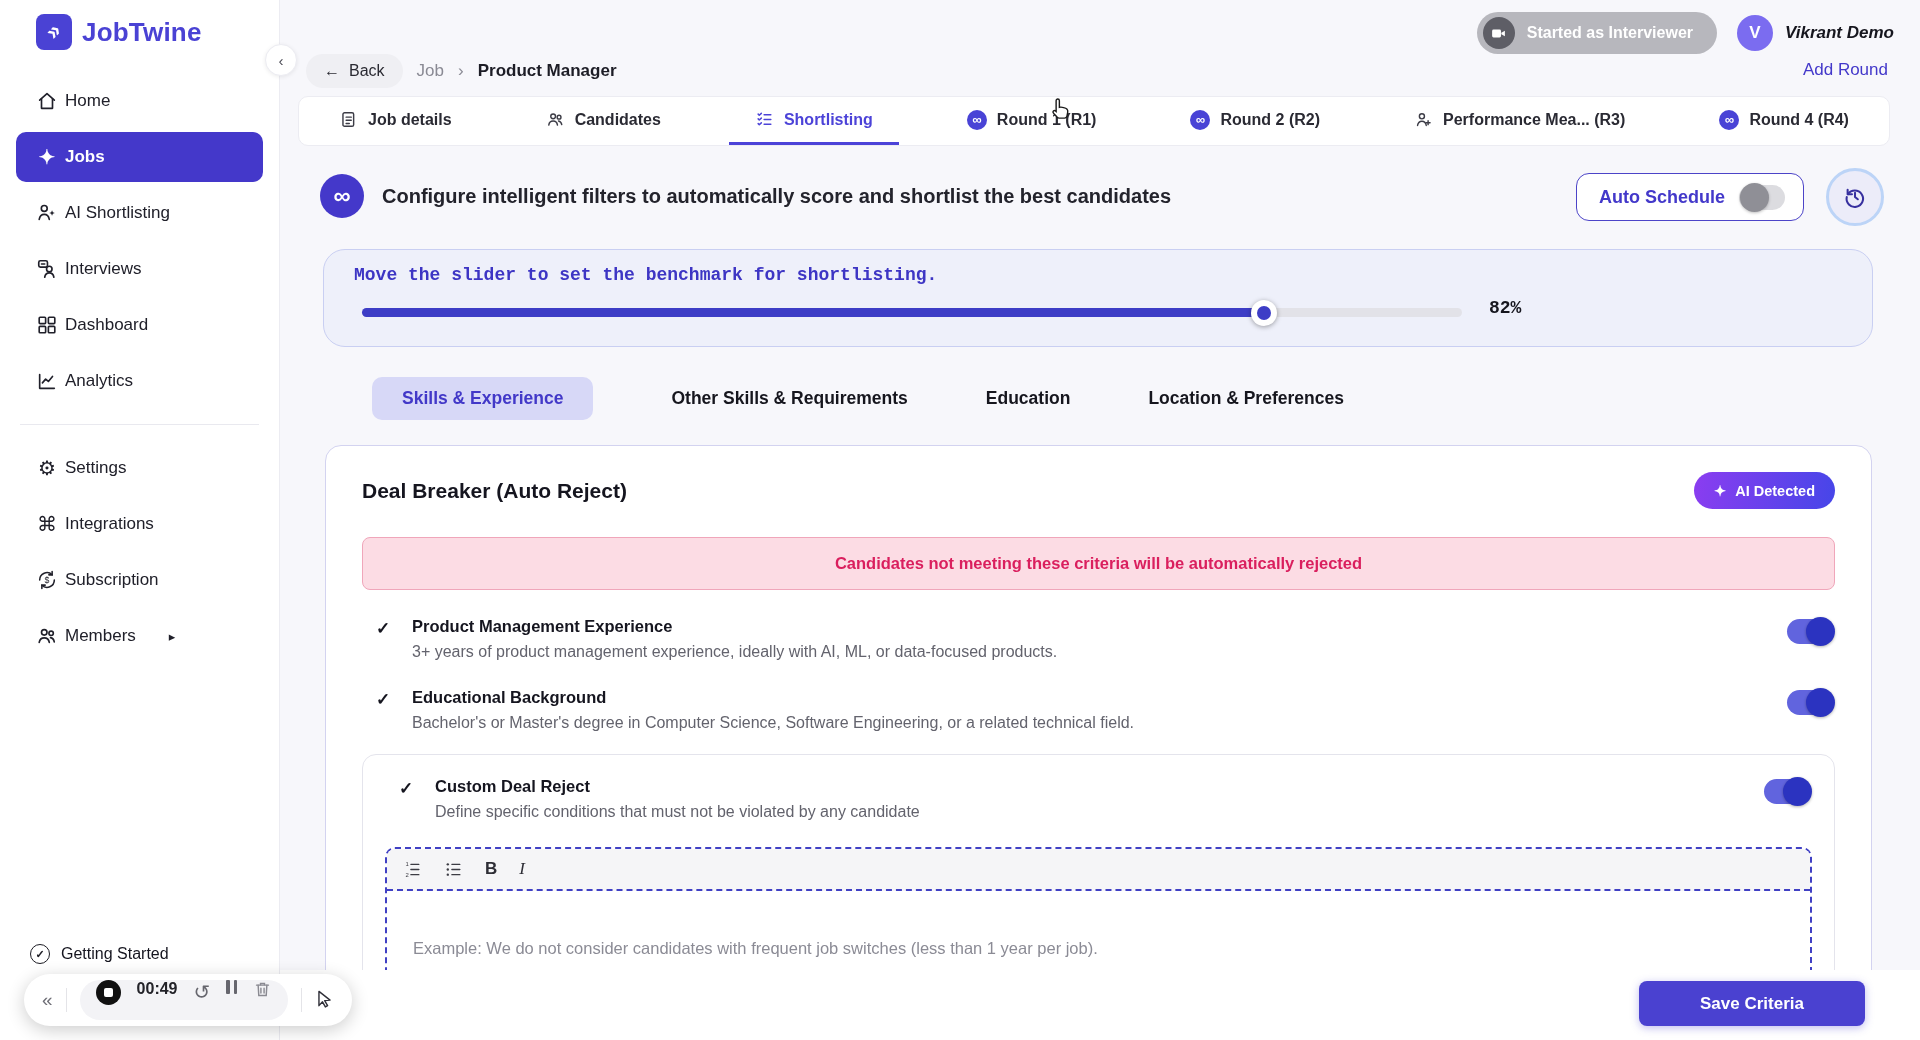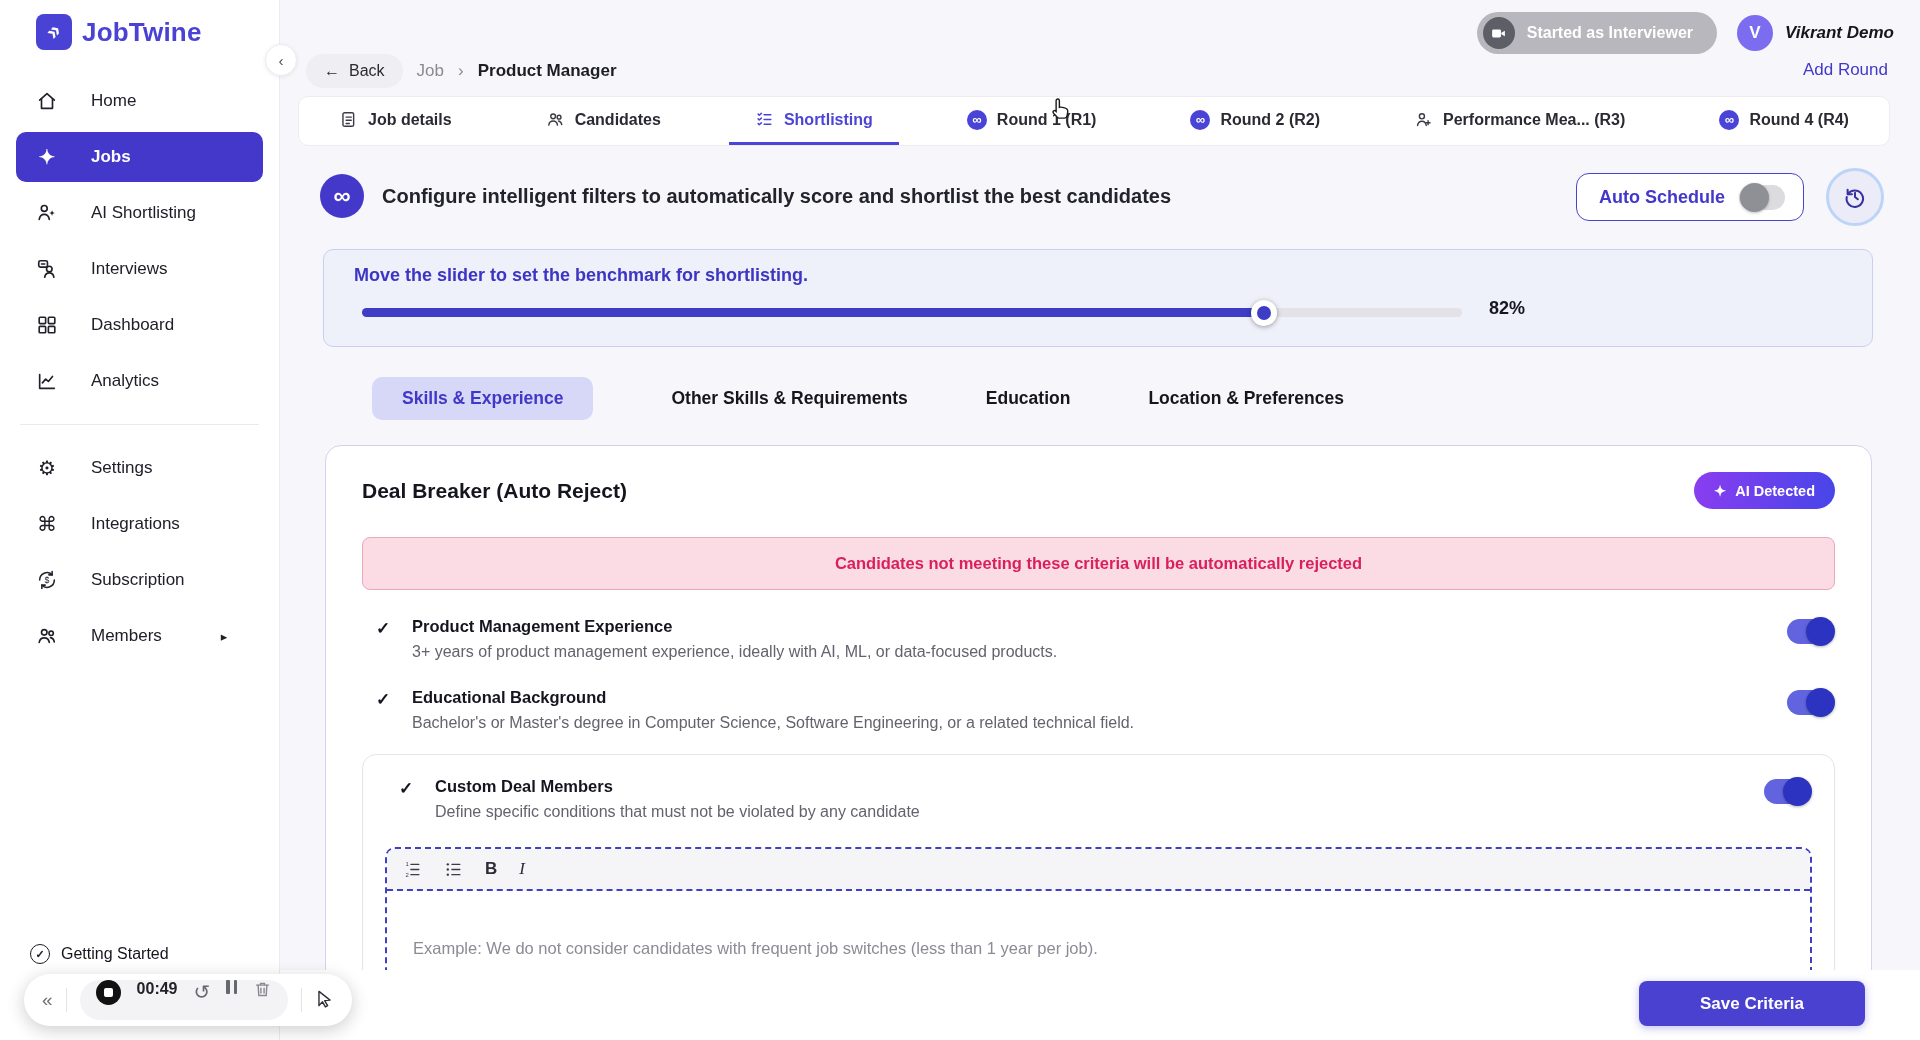--- a/index.html
+++ b/index.html
@@ -6,21 +6,21 @@
   body { font-family:"Liberation Sans", sans-serif; background:#e9e9ef; }
   .app { position:relative; width:1920px; height:1040px; background:#f7f7fb; overflow:hidden; }
 
   
   .sidebar { position:absolute; left:0; top:0; width:280px; height:1040px; background:#ffffff; border-right:1px solid #ececf2; z-index:2; }
   .logo-row { display:flex; align-items:center; gap:10px; padding:14px 0 0 36px; }
   .logo-mark { width:36px; height:36px; background:#4a42d4; border-radius:8px; display:flex; align-items:center; justify-content:center; }
   .logo-mark span { color:#fff; font-size:22px; font-weight:700; transform:rotate(-45deg) translateY(-1px); }
   .brand-name { font-size:26px; font-weight:700; color:#4a42d4; letter-spacing:.2px; }
   .nav { margin-top:26px; }
-  .nav-item { display:flex; align-items:center; gap:33px; height:50px; margin:6px 16px; padding-left:20px; border-radius:10px; font-size:17px; font-weight:500; color:#20202a; cursor:pointer; }
+  .nav-item { display:flex; align-items:center; gap:7px; height:50px; margin:6px 16px; padding-left:20px; border-radius:10px; font-size:17px; font-weight:500; color:#20202a; cursor:pointer; }
   .nav-item svg, .nav-item .glyph { width:22px; height:22px; flex:0 0 22px; color:#20202a; font-size:20px; line-height:22px; text-align:center; }
   .nav-item.active { background:#4438ca; color:#ffffff; font-weight:600; }
   .nav-item.active svg, .nav-item.active .glyph { color:#ffffff; }
   .nav-divider { height:1px; background:#e9e9ef; margin:18px 20px; }
   .chev-right { margin-left:26px; font-size:13px; color:#20202a; }
   .getting-started { position:absolute; left:30px; bottom:76px; display:flex; align-items:center; gap:11px; font-size:16px; font-weight:500; color:#15151f; }
   .gs-icon { width:20px; height:20px; border:1.8px solid #1c1c24; border-radius:50%; display:flex; align-items:center; justify-content:center; font-size:11px; color:#1c1c24; font-weight:700; }
 
   
   .header-right { position:absolute; top:12px; right:26px; display:flex; align-items:center; gap:20px; z-index:3; }
@@ -55,21 +55,21 @@
   .inf-avatar { width:44px; height:44px; border-radius:50%; background:#4438ca; color:#fff; display:flex; align-items:center; justify-content:center; font-size:24px; font-weight:700; }
   .config-desc { font-size:20px; font-weight:600; color:#23232c; }
   .config-actions { position:absolute; right:36px; top:168px; display:flex; align-items:center; gap:22px; z-index:2; }
   .auto-sched { display:flex; align-items:center; gap:14px; height:48px; padding:0 18px 0 22px; background:#ffffff; border:1.5px solid #4c44c8; border-radius:13px; color:#4338ca; font-size:18px; font-weight:600; cursor:pointer;margin-left:32px; }
   .toggle-off { position:relative; width:46px; height:25px; border-radius:999px; background:#dcdce0; }
   .toggle-off .knob { position:absolute; left:1px; top:-2px; width:29px; height:29px; border-radius:50%; background:#8f8f96; box-shadow:0 1px 3px rgba(0,0,0,.25); }
   .history-btn { width:58px; height:58px; border-radius:50%; background:#ececf9; border:3px solid #bcd4f7; display:flex; align-items:center; justify-content:center; cursor:pointer; }
   .history-btn svg { width:26px; height:26px; color:#37309f; }
 
   
-  .bench-panel { position:absolute; left:323px; top:249px; width:1550px; height:98px; background:#eef0fa; border:1px solid #c9cff2; border-radius:10px; z-index:2; }
+  .bench-panel { position:absolute; left:323px; top:249px; width:1550px; height:98px; background:#eef0fa; border:1px solid #c9cff2; border-radius:22px; z-index:2;font-family:Liberation Mono, monospace; }
   .bench-title { position:absolute; left:30px; top:15px; font-size:18px; font-weight:600; color:#3d35c4; }
   .bench-track { position:absolute; left:38px; top:58px; width:1100px; height:9px; border-radius:999px; background:#e2e2e8; }
   .bench-fill { position:absolute; left:0; top:0; height:9px; border-radius:999px; background:#3d3dc6; }
   .bench-handle { position:absolute; top:50%; width:26px; height:26px; margin-left:-13px; transform:translateY(-50%); background:#ffffff; border-radius:50%; box-shadow:0 1px 5px rgba(0,0,0,.35); display:flex; align-items:center; justify-content:center; cursor:pointer; }
   .bench-handle::after { content:""; width:14px; height:14px; border-radius:50%; background:#3d3dc6; }
   .bench-value { position:absolute; left:1165px; top:48px; font-size:18px; font-weight:600; color:#16161e; }
 
   
   .subtabs { position:absolute; left:372px; top:377px; display:flex; align-items:center; gap:78px; z-index:2; }
   .subtab { font-size:17.5px; font-weight:600; color:#16161e; cursor:pointer; }
@@ -349,21 +349,21 @@
       <div class="crit-title">Educational Background</div>
       <div class="crit-desc">Bachelor's or Master's degree in Computer Science, Software Engineering, or a related technical field.</div>
       <span class="toggle-on">
           <span class="knob"></span>
         </span>
     </div>
 
     <div class="custom-card">
       <div class="crit-row">
         <span class="crit-check">✓</span>
-        <div class="crit-title">Custom Deal Members</div>
+        <div class="crit-title">Custom Deal Reject</div>
         <div class="crit-desc">Define specific conditions that must not be violated by any candidate</div>
         <span class="toggle-on">
             <span class="knob"></span>
           </span>
       </div>
       <div class="editor">
         <div class="editor-toolbar">
           <svg viewBox="0 0 24 24" fill="none" stroke="currentColor" stroke-width="1.8" stroke-linecap="round">
               <path d="M10 5.5h10M10 12h10M10 18.5h10"></path>
               <text x="3" y="8" font-size="7.5" stroke="none" fill="currentColor" font-family="Liberation Sans, sans-serif">1</text>

